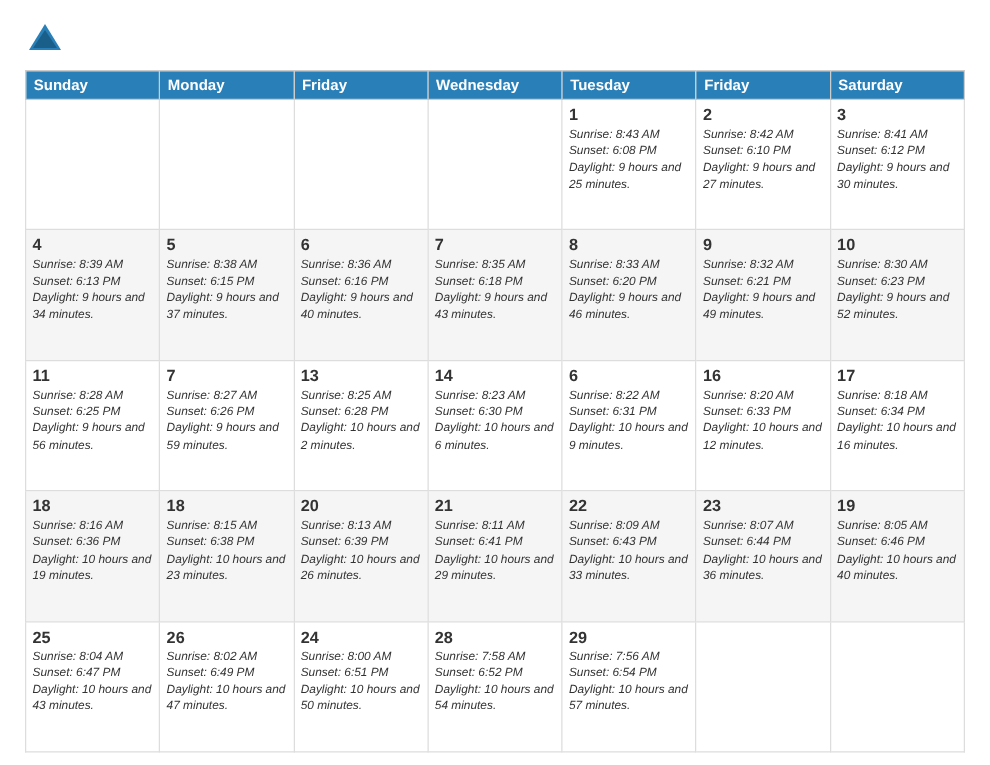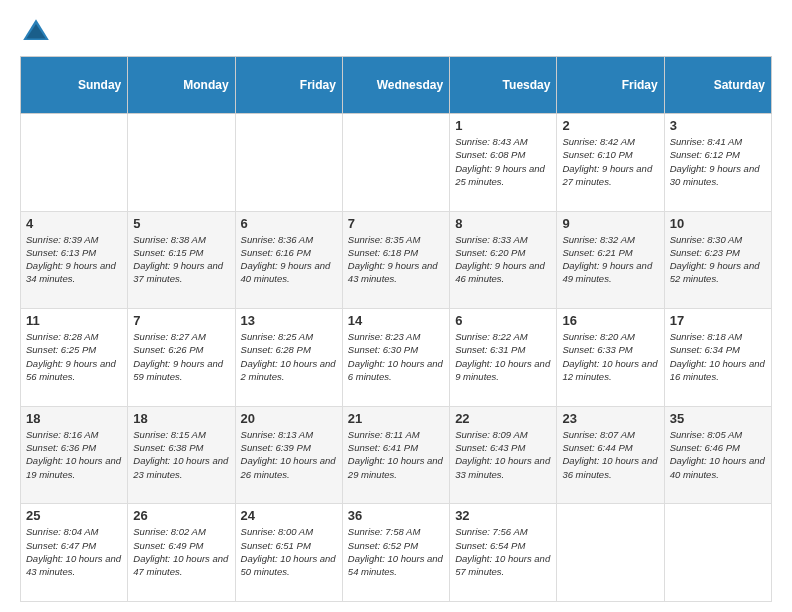--- a/index.html
+++ b/index.html
@@ -62,22 +62,22 @@
     .calendar {
       width: 100%;
       border-collapse: collapse;
       flex: 1;
     }
     .calendar th {
       background-color: #2980b9;
       color: #fff;
       font-size: 12px;
       font-weight: bold;
-      padding: 21px 6px;
-      text-align: right;
+      padding: 4px 6px;
+      text-align: left;
       border: 1px solid #ccc;
     }
     .calendar td {
       border: 1px solid #ddd;
       vertical-align: top;
       padding: 4px 5px;
       font-size: 10px;
       color: #333;
       width: calc(100% / 7);
       height: 82px;
@@ -233,43 +233,43 @@
           </td>
           <td>
             <span class="cell-day">22</span>
             <div class="cell-info">Sunrise: 8:09 AM<br>Sunset: 6:43 PM<br>Daylight: 10 hours and 33 minutes.</div>
           </td>
           <td>
             <span class="cell-day">23</span>
             <div class="cell-info">Sunrise: 8:07 AM<br>Sunset: 6:44 PM<br>Daylight: 10 hours and 36 minutes.</div>
           </td>
           <td>
-            <span class="cell-day">35</span>
+            <span class="cell-day">19</span>
             <div class="cell-info">Sunrise: 8:05 AM<br>Sunset: 6:46 PM<br>Daylight: 10 hours and 40 minutes.</div>
           </td>
         </tr>
         <tr>
           <td>
             <span class="cell-day">25</span>
             <div class="cell-info">Sunrise: 8:04 AM<br>Sunset: 6:47 PM<br>Daylight: 10 hours and 43 minutes.</div>
           </td>
           <td>
             <span class="cell-day">26</span>
             <div class="cell-info">Sunrise: 8:02 AM<br>Sunset: 6:49 PM<br>Daylight: 10 hours and 47 minutes.</div>
           </td>
           <td>
             <span class="cell-day">24</span>
             <div class="cell-info">Sunrise: 8:00 AM<br>Sunset: 6:51 PM<br>Daylight: 10 hours and 50 minutes.</div>
           </td>
           <td>
-            <span class="cell-day">36</span>
+            <span class="cell-day">28</span>
             <div class="cell-info">Sunrise: 7:58 AM<br>Sunset: 6:52 PM<br>Daylight: 10 hours and 54 minutes.</div>
           </td>
           <td>
-            <span class="cell-day">32</span>
+            <span class="cell-day">29</span>
             <div class="cell-info">Sunrise: 7:56 AM<br>Sunset: 6:54 PM<br>Daylight: 10 hours and 57 minutes.</div>
           </td>
           <td></td>
           <td></td>
         </tr>
       </tbody>
   </table>
 </div>
 
 </body></html>

